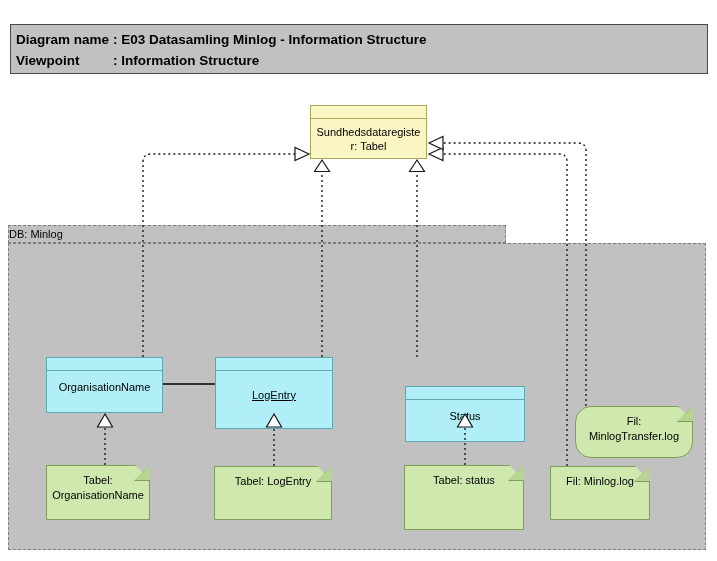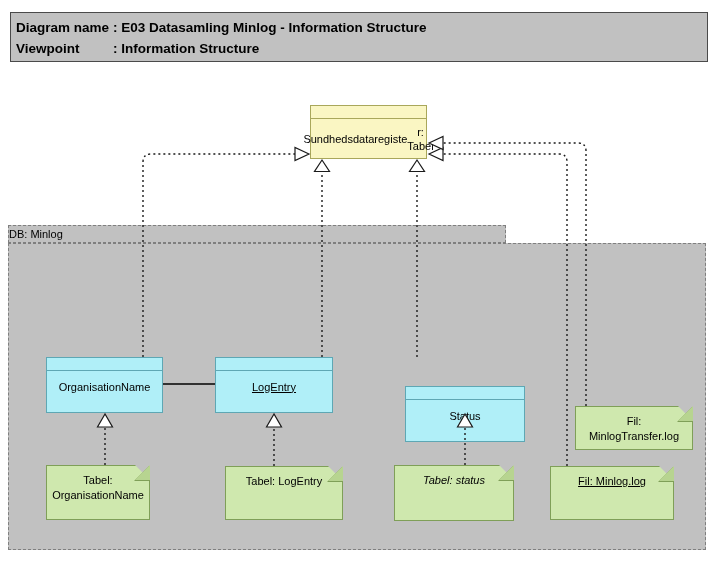--- a/index.html
+++ b/index.html
@@ -2,21 +2,21 @@
 <html><head>
 <meta charset="utf-8">
 <style>
   html,body{margin:0;padding:0;background:#fff;}
   .canvas{
     position:relative;width:717px;height:561px;background:#ffffff;overflow:hidden;
     font-family:"Liberation Sans",sans-serif;color:#000;
   }
   
   .hdr{
-    position:absolute;left:10px;top:12px;width:698px;height:50px;
+    position:absolute;left:10px;top:24px;width:698px;height:50px;
     background:#c1c1c1;border:1px solid #4a4a4a;box-sizing:border-box;
     padding:4px 6px 0 5px;
   }
   .hdr-row{font-size:13.5px;font-weight:bold;line-height:21px;white-space:nowrap;}
   .hdr-label{display:inline-block;width:97px;}
   
   .db-band{
     position:absolute;left:8px;top:225px;width:498px;height:18px;
     background:#c1c1c1;border:1px dashed #7f7f7f;box-sizing:border-box;
     font-size:11px;line-height:16px;
@@ -26,21 +26,21 @@
     background:#c1c1c1;border:1px dashed #7f7f7f;box-sizing:border-box;
   }
   
   .node{position:absolute;box-sizing:border-box;z-index:10;}
   .register{
     background:#faf6c3;border:1px solid #a9a75b;
     display:flex;flex-direction:column;
   }
   .register .band{height:12px;border-bottom:1px solid #a9a75b;flex:none;}
   .register .lbl{
-    flex:1;display:flex;flex-direction:row;justify-content:center;align-items:center;
+    flex:1;display:flex;flex-direction:column;justify-content:center;align-items:center;
     font-size:11px;line-height:14px;text-align:center;
   }
   .entity{
     background:#b0eff8;border:1px solid #5ea7b4;
     display:flex;flex-direction:column;
   }
   .entity .band{height:12px;border-bottom:1px solid #5ea7b4;flex:none;}
   .entity .lbl{
     flex:1;display:flex;justify-content:center;align-items:center;
     font-size:11px;padding-bottom:10px;text-align:center;
@@ -87,51 +87,51 @@
     <div class="lbl">
       <div>Sundhedsdataregiste</div>
       <div>r: Tabel</div>
     </div>
   </div>
 
   <div class="node entity" style="left:46px;top:357px;width:117px;height:56px;">
     <div class="band"></div>
     <div class="lbl">OrganisationName</div>
   </div>
-  <div class="node entity" style="left:215px;top:357px;width:118px;height:56px;text-decoration:underline;">
+  <div class="node entity" style="left:215px;top:357px;width:118px;height:72px;text-decoration:underline;">
     <div class="band"></div>
     <div class="lbl">LogEntry</div>
   </div>
   <div class="node entity" style="left:405px;top:357px;width:120px;height:56px;margin-top:29px;">
     <div class="band"></div>
     <div class="lbl">Status</div>
   </div>
 
   <div class="note" style="left:46px;top:465px;width:104px;height:55px;">
     <div class="fold-cover"></div>
     <div class="fold-flap"></div>
     <div>Tabel:</div>
     <div>OrganisationName</div>
   </div>
-  <div class="note" style="left:225px;top:466px;width:118px;height:54px;">
+  <div class="note" style="left:214px;top:466px;width:118px;height:54px;">
     <div class="fold-cover"></div>
     <div class="fold-flap"></div>
     <div>Tabel: LogEntry</div>
   </div>
-  <div class="note" style="left:394px;top:465px;width:120px;height:56px;font-style:italic;">
+  <div class="note" style="left:404px;top:465px;width:120px;height:65px;">
     <div class="fold-cover"></div>
     <div class="fold-flap"></div>
     <div>Tabel: status</div>
   </div>
-  <div class="note" style="left:550px;top:466px;width:124px;height:54px;text-decoration:underline;">
+  <div class="note" style="left:550px;top:466px;width:100px;height:54px;">
     <div class="fold-cover"></div>
     <div class="fold-flap"></div>
     <div>Fil: Minlog.log</div>
   </div>
-  <div class="note" style="left:575px;top:406px;width:118px;height:44px;">
+  <div class="note" style="left:575px;top:406px;width:118px;height:52px;border-radius:16px;">
     <div class="fold-cover"></div>
     <div class="fold-flap"></div>
     <div>Fil:</div>
     <div>MinlogTransfer.log</div>
   </div>
 
   <svg class="conn-layer" width="717" height="561" viewBox="0 0 717 561">
     <g fill="none" stroke="#1a1a1a" stroke-width="1.4" stroke-dasharray="2 3">
       <path d="M143,357 V162 Q143,154 151,154 H295"></path>
       <path d="M322,357 V172"></path>

